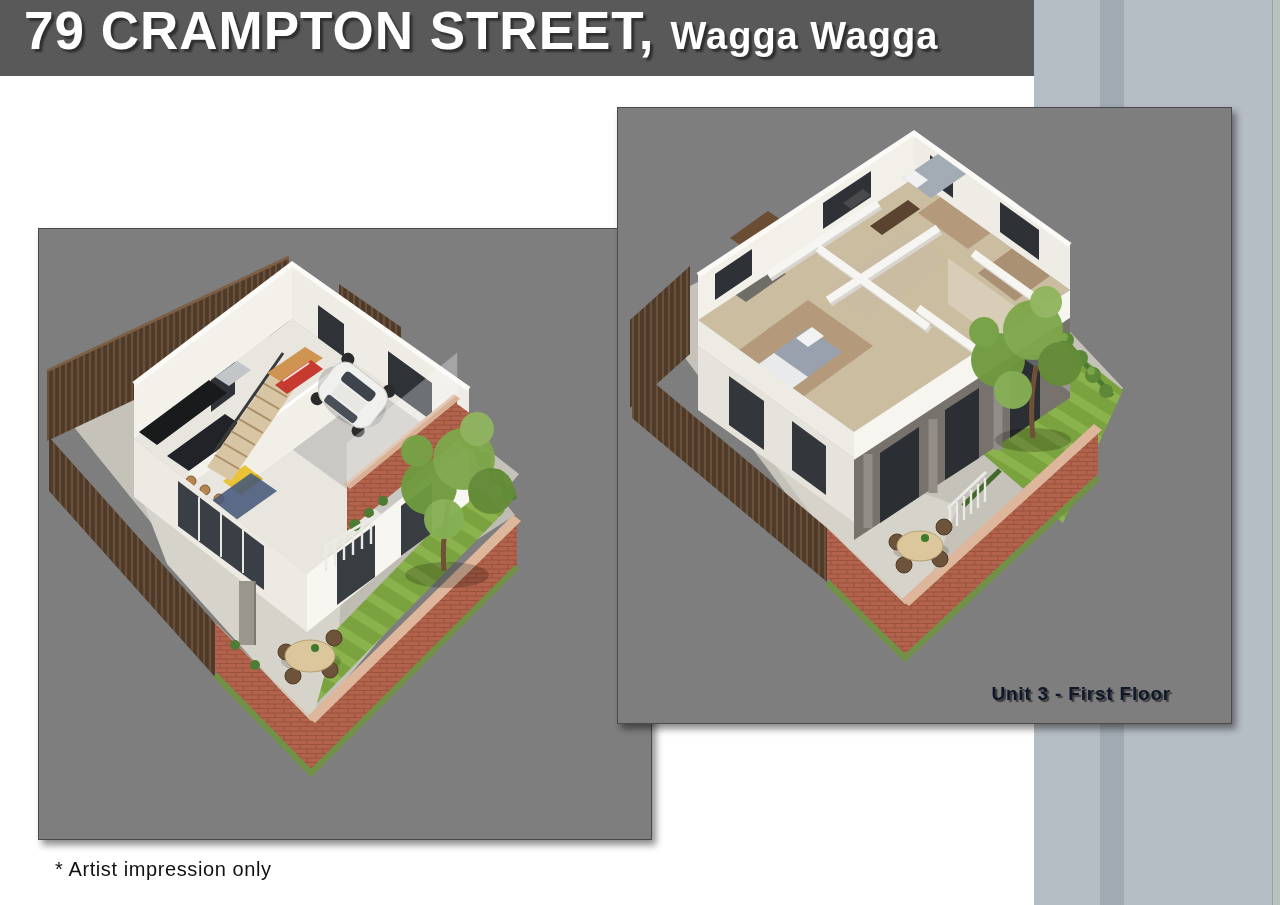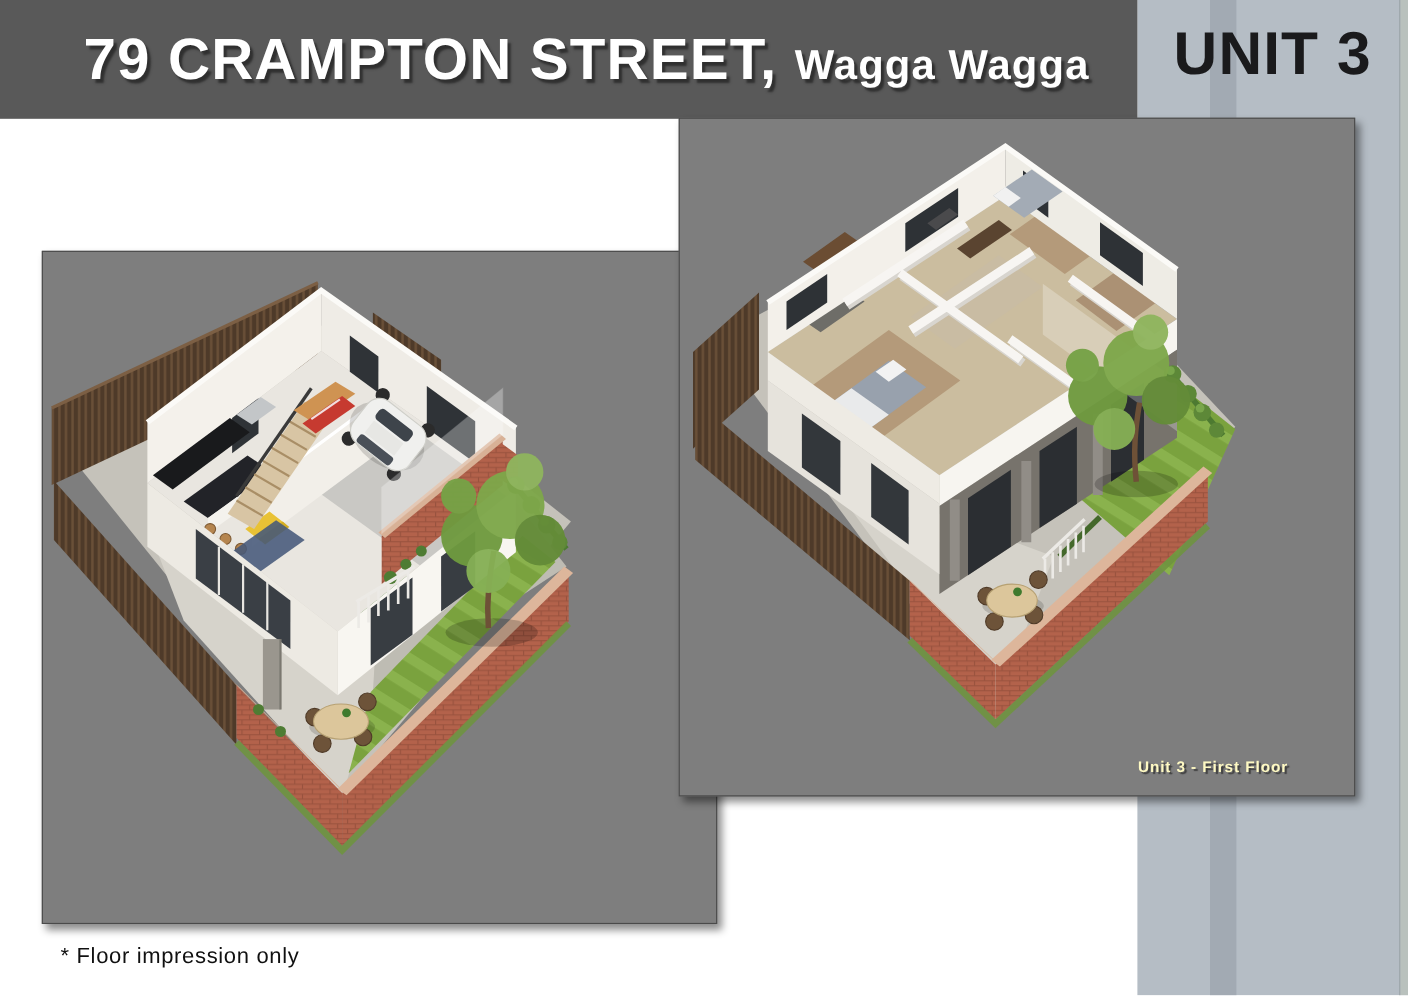--- a/index.html
+++ b/index.html
@@ -1,56 +1,55 @@
 <!DOCTYPE html>
 <html><head>
 <meta charset="utf-8">
 <style>
   html,body{margin:0;padding:0;background:#ffffff;}
   .page{position:relative;width:1280px;height:905px;background:#ffffff;overflow:hidden;
         font-family:"Liberation Sans", sans-serif;}
 
   
-  .header-bar{position:absolute;left:0;top:0;width:1034px;height:108px;background:#595959;
-              display:flex;align-items:center;padding-left:76px;box-sizing:border-box;z-index:3;}
+  .header-bar{position:absolute;left:0;top:0;width:1034px;height:76px;background:#595959;
+              display:flex;padding-left:24px;box-sizing:border-box;z-index:3;}
   .header-bar h1{margin:0;font-weight:700;color:#ffffff;letter-spacing:1px;
                  text-shadow:3px 3px 2px rgba(40,40,40,0.85);white-space:nowrap;}
   .title-address{font-size:53px;}
   .title-city{font-size:38px;margin-left:16px;}
 
   
   .side-strip{position:absolute;left:1034px;top:0;width:246px;height:905px;background:#b5bdc5;z-index:1;}
   .strip-band{position:absolute;left:66px;top:0;width:24px;height:100%;background:#a2aab3;}
   .strip-edge{position:absolute;right:0;top:0;width:7px;height:100%;background:#b9c1bd;border-left:1px solid #9aa2a8;}
   .unit-label{position:absolute;top:16px;left:0;width:100%;text-align:center;
               font-size:55px;font-weight:700;color:#1a1a1c;letter-spacing:1px;}
 
   
   .panel{position:absolute;background:#7e7e7e;border:1px solid #4a4a4a;
          box-shadow:4px 5px 7px rgba(0,0,0,0.45);}
   .panel-ground{left:38px;top:228px;width:612px;height:610px;z-index:2;}
   .panel-first{left:617px;top:107px;width:613px;height:615px;z-index:4;}
   .render{position:absolute;left:0;top:0;width:100%;height:100%;display:block;}
-  .caption{position:absolute;color:#fef9c3;font-size:14px;font-weight:700;letter-spacing:0.8px;
+  .caption{position:absolute;color:#0f172a;font-size:19px;font-weight:700;letter-spacing:0.8px;
            text-shadow:2px 2px 1px rgba(35,35,35,0.7);white-space:nowrap;}
   .panel-ground .caption{right:38px;bottom:18px;}
   .panel-first .caption{right:60px;bottom:18px;}
 
   
   .footnote{position:absolute;left:55px;top:858px;margin:0;font-size:20px;color:#101010;letter-spacing:0.6px;}
 </style>
 </head>
 <body>
 
 <div class="page">
 
   <div class="side-strip">
     <div class="strip-band"></div>
     <div class="strip-edge"></div>
-    <div class="unit-label">UNIT 3</div>
   </div>
 
   <header class="header-bar">
     <h1><span class="title-address">79 CRAMPTON STREET,</span><span class="title-city">Wagga Wagga</span></h1>
   </header>
 
   <section class="panel panel-ground">
     <svg class="render" viewBox="0 0 612 610" preserveAspectRatio="none" aria-hidden="true">
       <defs>
         <pattern id="gTimber" width="12" height="12" patternUnits="userSpaceOnUse">
@@ -286,15 +285,15 @@
           <circle cx="442" cy="256" r="22" fill="#648c38"></circle>
             <circle cx="395" cy="282" r="19" fill="#86b055"></circle>
           <circle cx="428" cy="194" r="16" fill="#8fb55e"></circle>
             <circle cx="366" cy="224" r="15" fill="#76a246"></circle>
         </g>
       </g>
     </svg>
     <span class="caption">Unit 3 - First Floor</span>
   </section>
 
-  <p class="footnote">* Floor impression only</p>
+  <p class="footnote">* Artist impression only</p>
 
 </div>
 
 </body></html>

